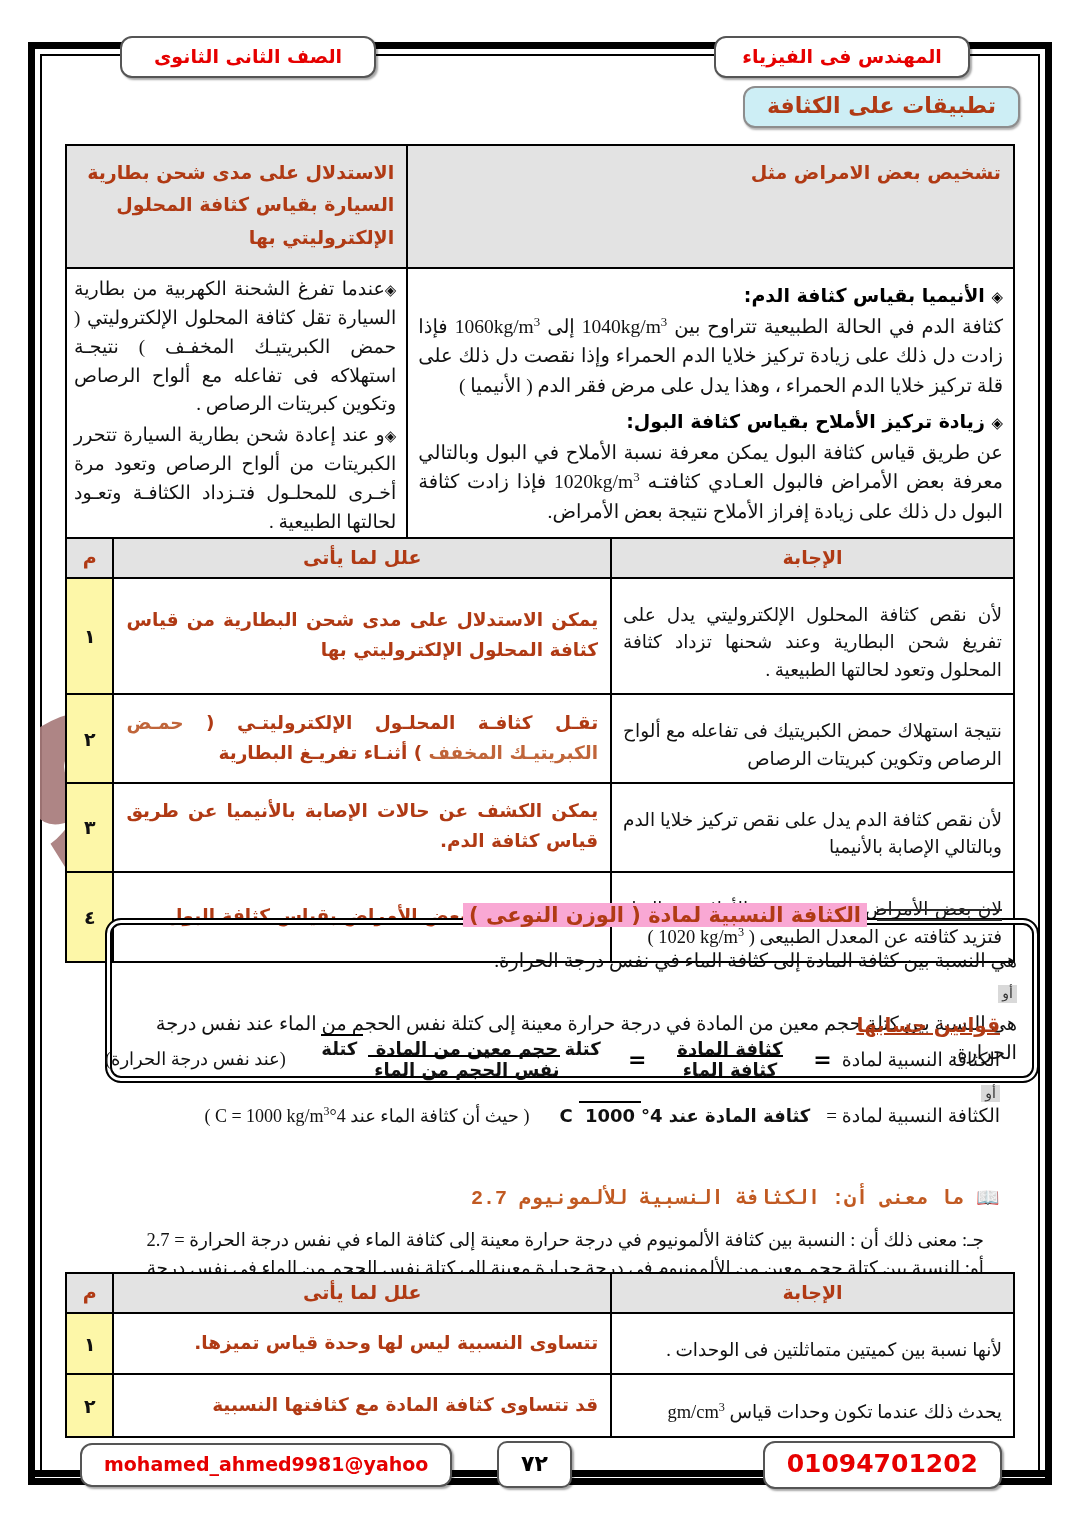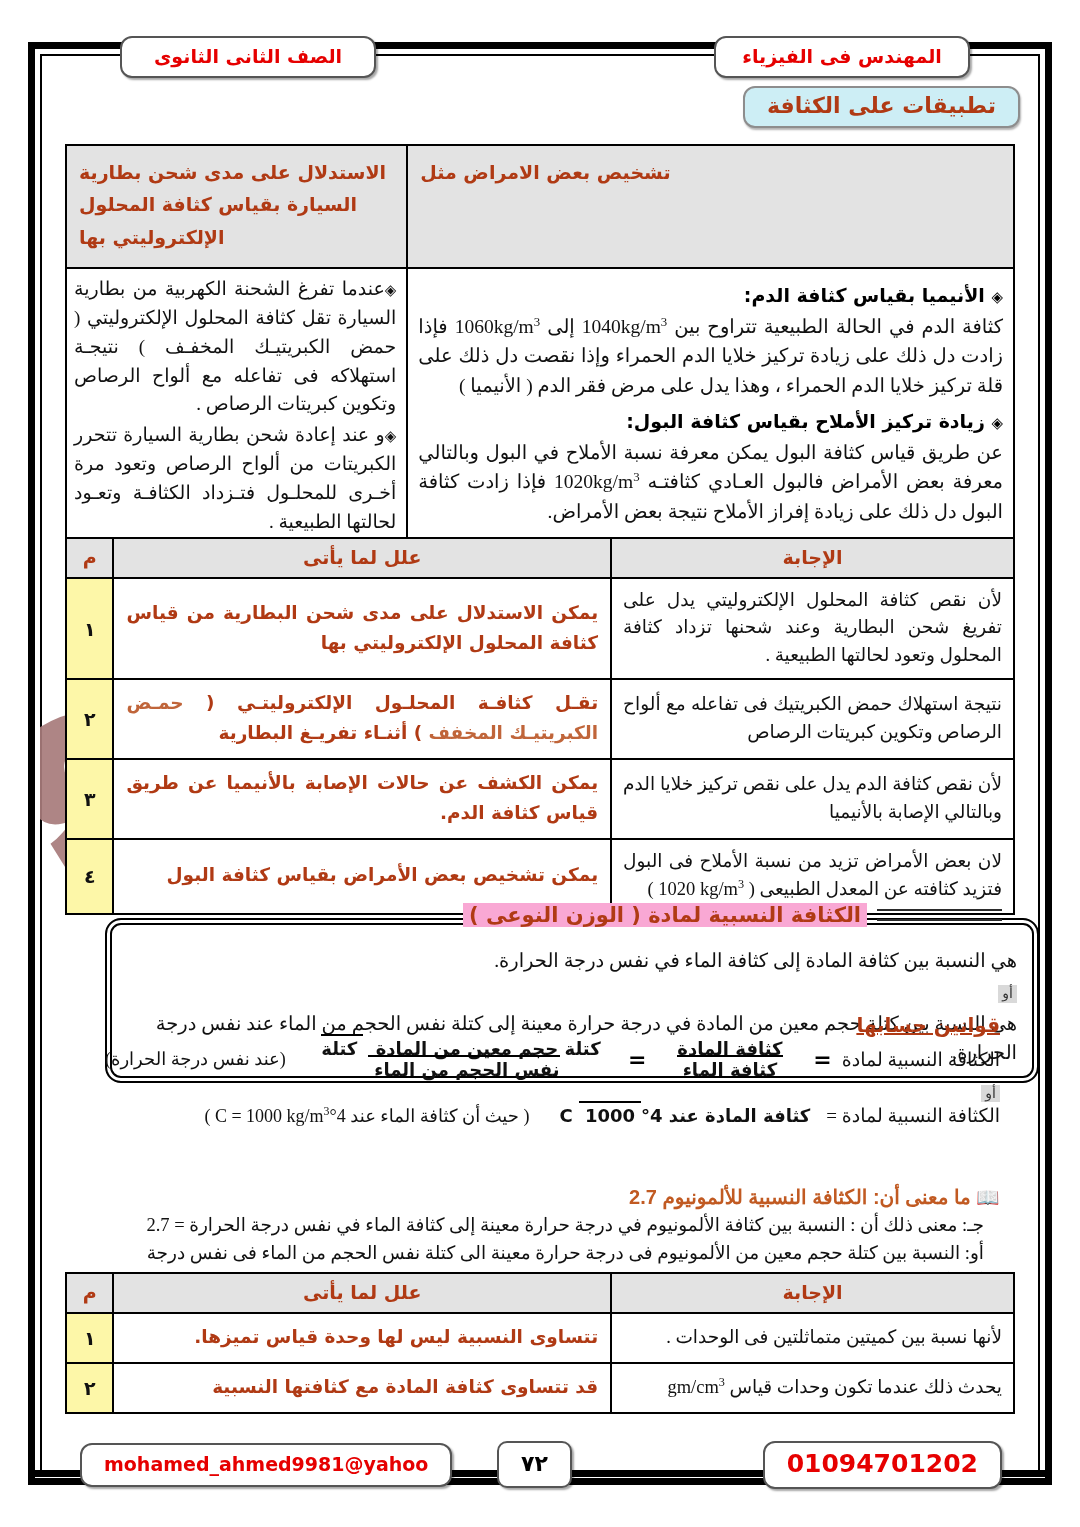--- a/index.html
+++ b/index.html
@@ -128,21 +128,21 @@
   
   .apps-wrap {
     position: absolute;
     left: 65px; top: 144px; width: 950px;
     z-index: 4;
   }
   .apps th {
     background: #e3e3e3;
     padding: 10px 12px 14px;
     vertical-align: middle;
-    text-align: left;
+    text-align: right;
     color: #b03a14;
     font-family: "DejaVu Sans", sans-serif;
     font-weight: bold;
     font-size: 19px;
     line-height: 1.7;
   }
   .apps td {
     padding: 6px 10px 8px;
     font-size: 19.5px;
     line-height: 1.52;
@@ -194,21 +194,21 @@
     text-align: justify;
     text-align-last: right;
     color: #b03a14;
     font-family: "DejaVu Sans", sans-serif;
     font-weight: bold;
     font-size: 18.5px;
     line-height: 1.62;
     vertical-align: middle;
   }
   .qa td.a {
-    padding: 8px 11px 9px;
+    padding: 23px 11px 9px;
     text-align: justify;
     text-align-last: right;
     font-size: 18.5px;
     line-height: 1.48;
     color: #111;
     vertical-align: middle;
   }
   .hl-light { color: #c0653a; }
 
   
@@ -330,25 +330,25 @@
   
   .meaning {
     position: absolute;
     left: 105px;
     top: 1185px;
     width: 895px;
     z-index: 4;
   }
   .meaning-head {
     color: #c15a22;
-    font-family: Liberation Sans, sans-serif;
+    font-family: Liberation Mono, monospace;
     font-weight: bold;
     font-size: 20px;
     text-align: right;
-    margin: 0 0 3px;
+    margin: 0 0 17px;
   }
   .book-icon { font-size: 19px; }
   .meaning-line {
     font-size: 18.5px;
     color: #111;
     line-height: 1.45;
     text-align: right;
     margin: 0 0 1px;
     padding-right: 16px;
   }

